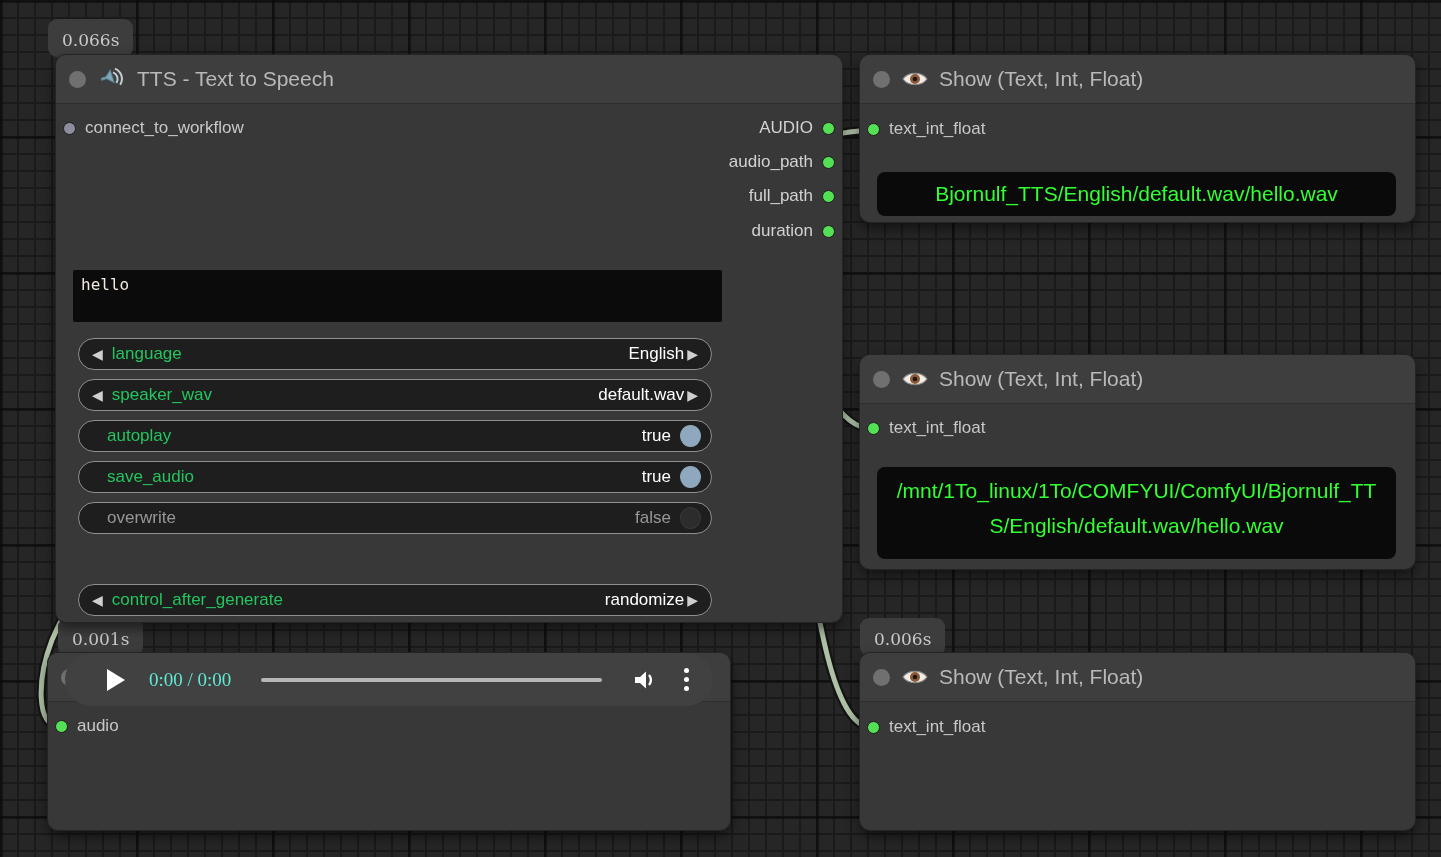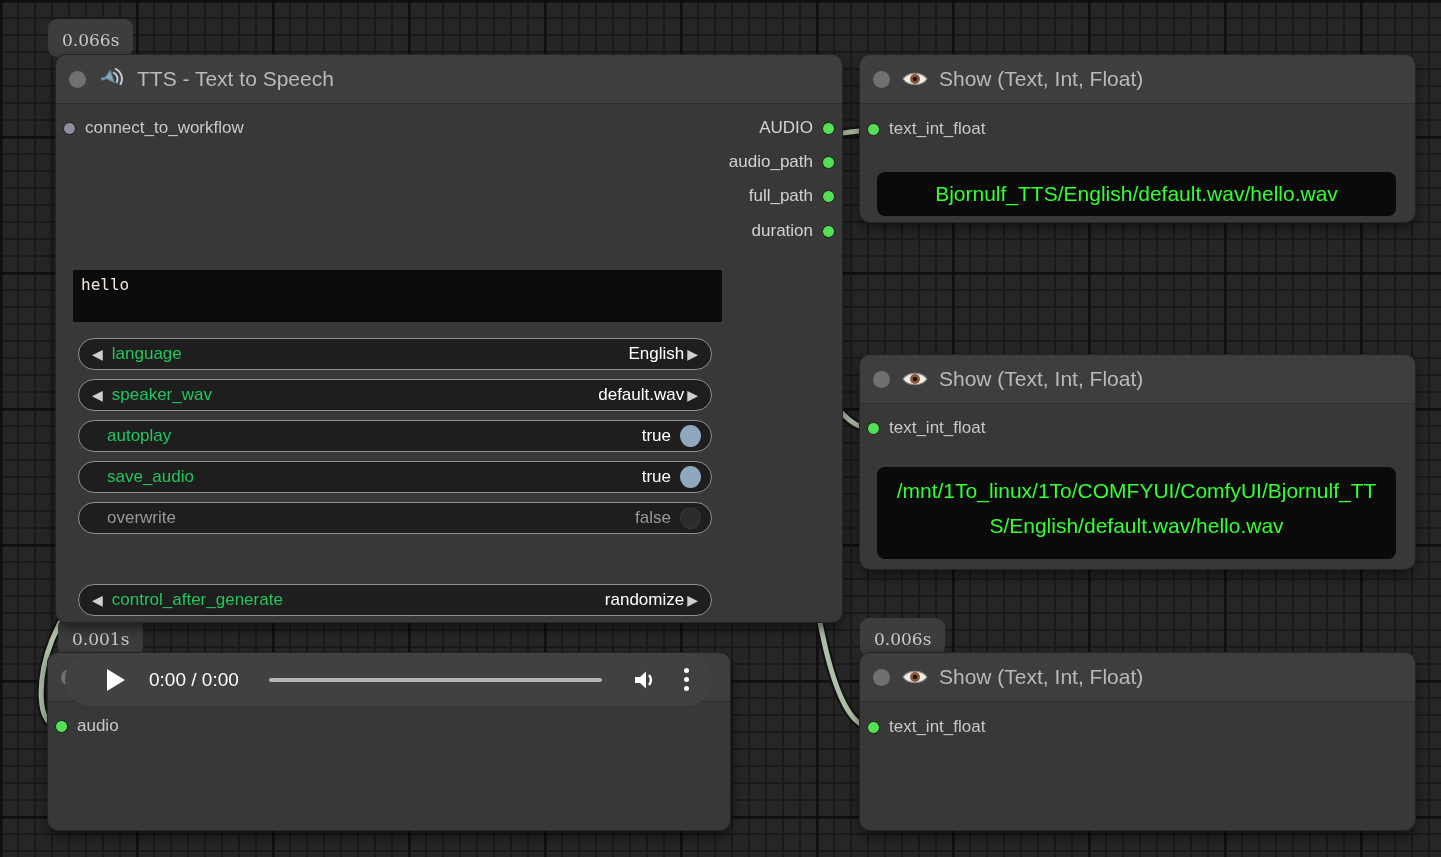--- a/index.html
+++ b/index.html
@@ -82,21 +82,21 @@
   .valuebox.orange{color:#ffa51e;}
   .wrap2{white-space:normal; word-break:break-all; line-height:35px; padding-top:6px;}
 
   .player{
     position:absolute; left:17px; width:648px; height:53px;
     background:#414141; border-radius:27px;
     display:flex; align-items:center; box-sizing:border-box; padding:0 24px;
   }
   .play-btn{width:0;height:0;border-style:solid;border-width:11px 0 11px 18px;
     border-color:transparent transparent transparent #ffffff; margin:0 0 0 18px; cursor:pointer;}
-  .ptime{color:#ffffff; font-size:19px; margin-left:24px; white-space:nowrap;}
+  .ptime{color:#5eead4; font-size:19px; margin-left:24px; white-space:nowrap;font-family:Liberation Serif, serif;}
   .ptrack{height:4px; background:#b5b5b5; border-radius:2px; flex:1; margin:0 28px 0 30px;}
   .kebab{display:flex; flex-direction:column; gap:4px; margin-left:26px; cursor:pointer;}
   .kebab span{width:5px;height:5px;border-radius:50%;background:#fff;}
 </style>
 </head>
 <body>
 
 <div id="canvas">
 
   <svg id="wires" width="1441" height="857">

